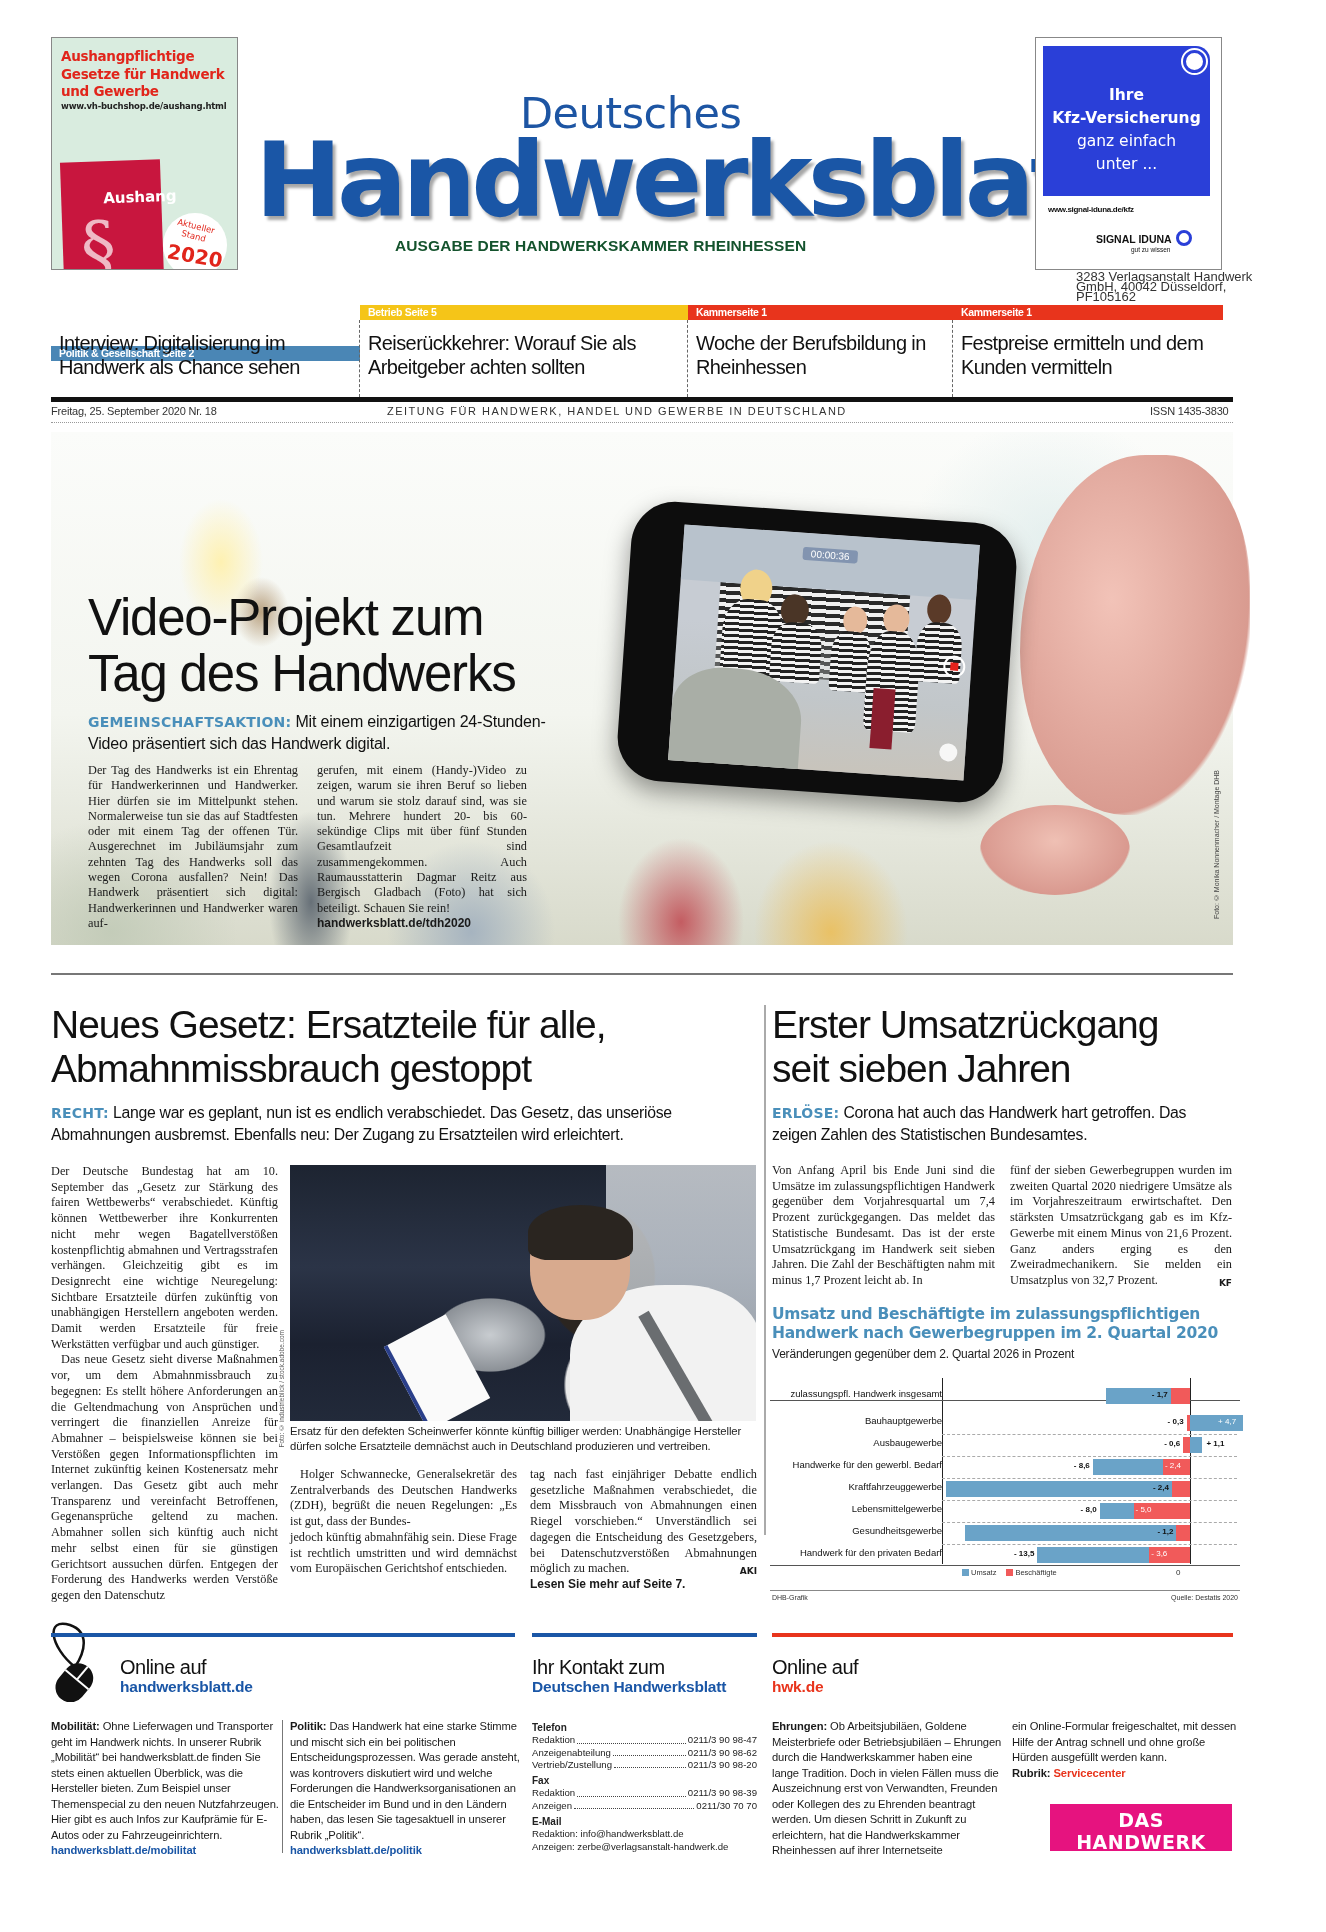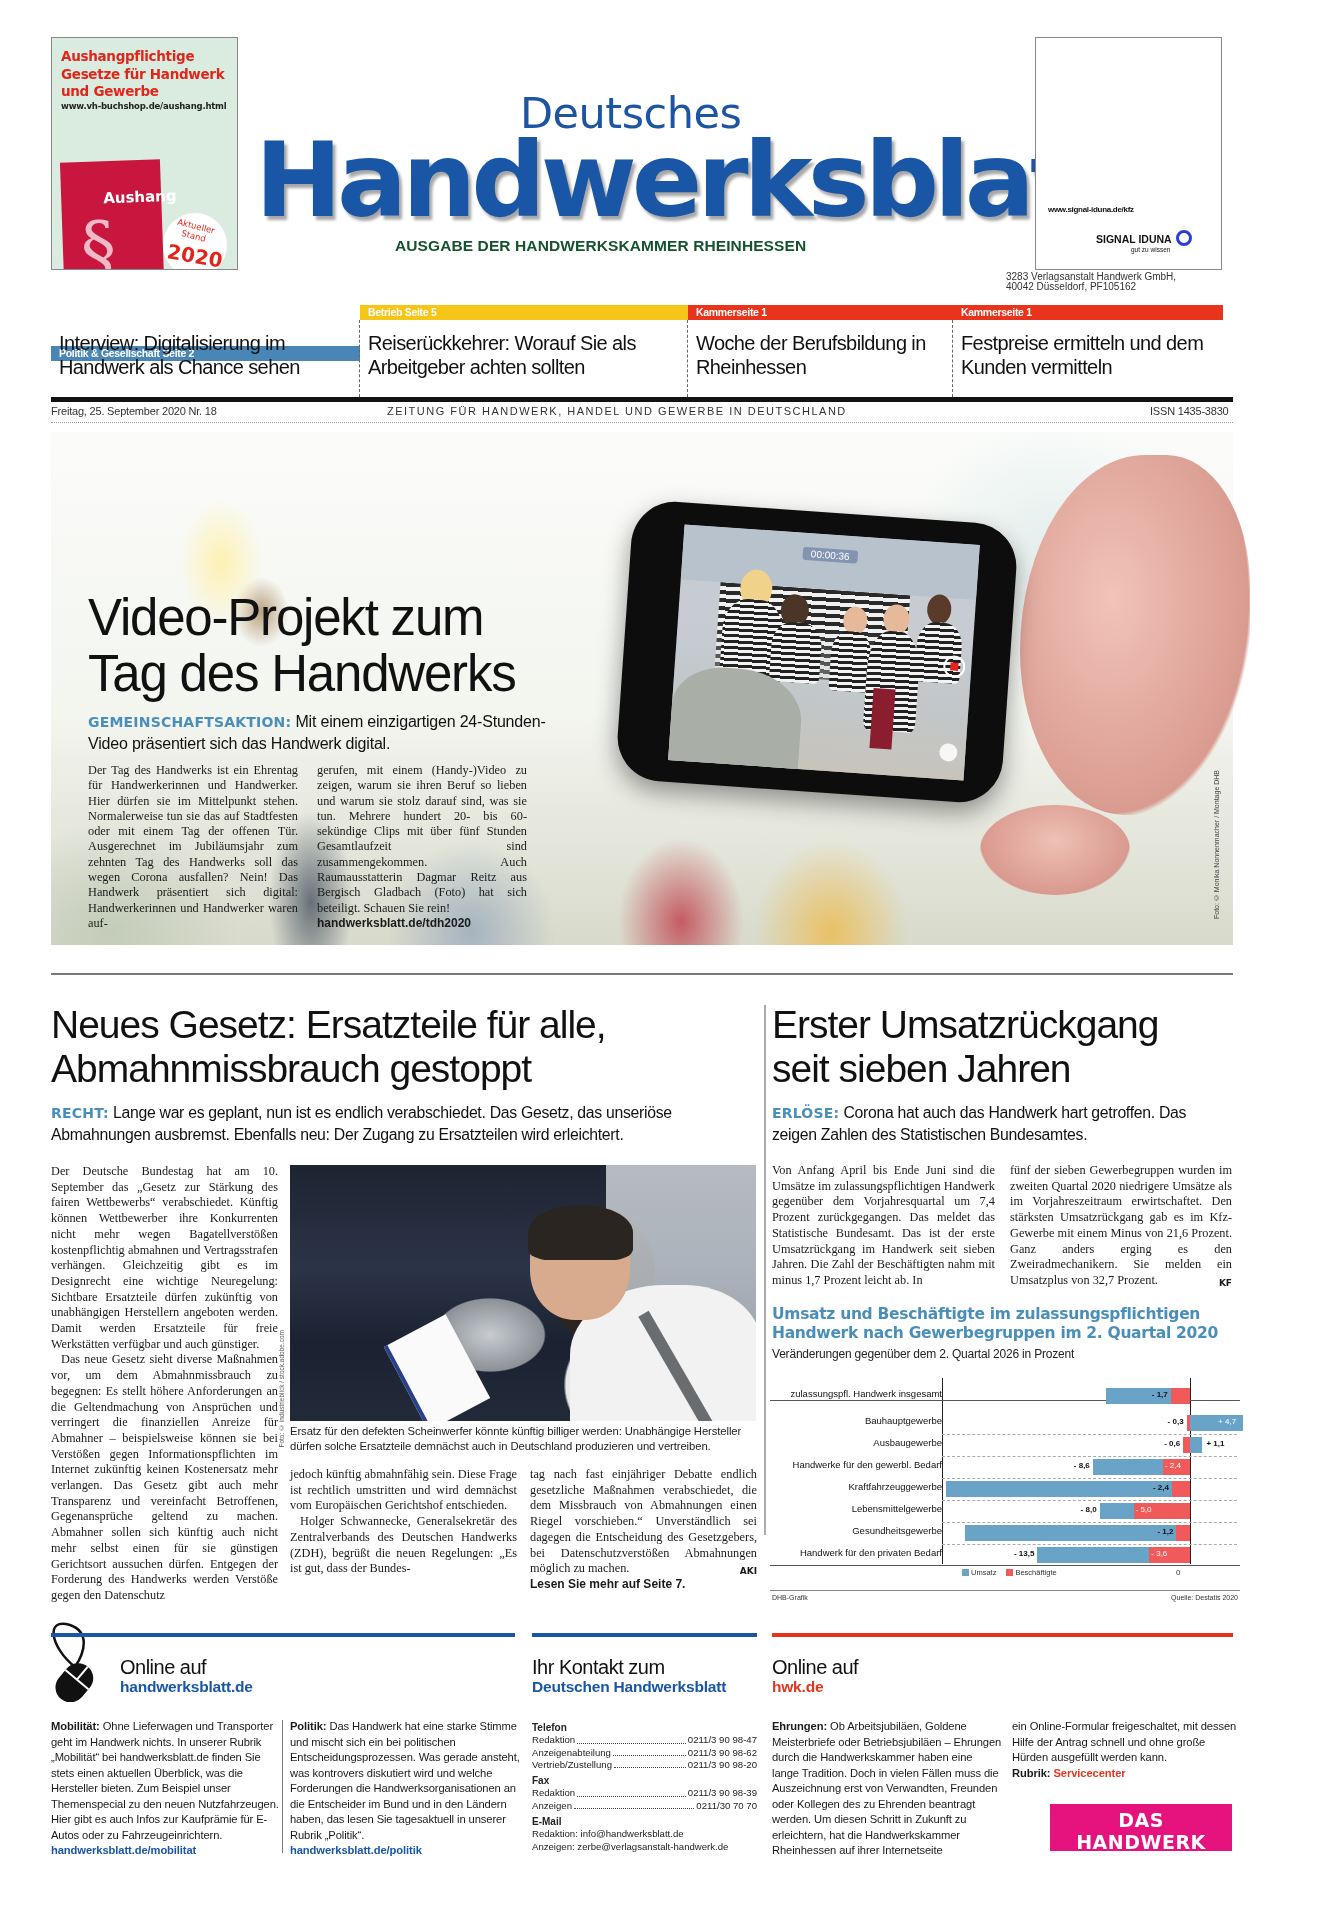--- a/index.html
+++ b/index.html
@@ -25,21 +25,21 @@
 
   #ad-right { left: 1035px; top: 37px; width: 187px; height: 233px; border: 1px solid #888; background: #fff; }
   #ad-right .blue { position: absolute; left: 7px; top: 8px; width: 167px; height: 150px; background: #2a3fd8; border-top-right-radius: 14px; }
   #ad-right .logo { position: absolute; right: 4px; top: 4px; width: 23px; height: 23px; border-radius: 50%; background: #fff; border: 3px solid #2a3fd8; outline: 2px solid #fff; }
   #ad-right .txt { position: absolute; left: 0; top: 38px; width: 167px; text-align: center; color: #fff; font-size: 15.5px; line-height: 23px; font-family: "DejaVu Sans", sans-serif; }
   #ad-right .txt b { font-weight: bold; }
   #ad-right .url { position: absolute; left: 12px; top: 167px; font-size: 8px; font-weight: bold; color: #111; letter-spacing: -0.3px; }
   #ad-right .brand { position: absolute; left: 60px; top: 195px; font-size: 10.5px; font-weight: bold; color: #111; }
   #ad-right .slog { position: absolute; left: 95px; top: 208px; font-size: 6.5px; color: #111; }
   #ad-right .bl { position: absolute; left: 140px; top: 192px; width: 16px; height: 16px; border-radius: 50%; border: 3px solid #2a3fd8; }
-  #publisher { left: 1006px; top: 272px; width: 190px; font-size: 10px; color: #333; line-height: 10px; }
+  #publisher { left: 1076px; top: 272px; width: 190px; font-size: 13px; color: #333; line-height: 10px; }
 
   
   .teaser { top: 305px; height: 92px; }
   .teaser .bar { position: absolute; left: 0; top: 0; right: 0; height: 15px; color: #fff; font-size: 10.5px; font-weight: bold; padding-left: 8px; line-height: 15px; letter-spacing: -0.3px; }
   .teaser .head { position: absolute; left: 8px; top: 26px; right: 4px; font-size: 20px; line-height: 24px; color: #111; letter-spacing: -0.6px; }
   .teaser .sep { position: absolute; right: 0; top: 15px; bottom: 0; border-right: 1px dashed #666; }
   #topline { left: 51px; top: 397px; width: 1182px; height: 5px; background: #111; }
   .dateline { top: 405px; font-size: 11px; color: #333; letter-spacing: -0.2px; }
   #dl-center { left: 387px; top: 405px; font-size: 11px; color: #333; letter-spacing: 1.5px; }
   #dl-rule { left: 51px; top: 422px; width: 1182px; border-top: 1px dotted #999; }
@@ -185,20 +185,29 @@
     <div class="s1">Aktueller Stand</div>
     <div class="s2">2020</div>
   </div>
 </div>
 
 <div id="mast-small" class="abs">Deutsches</div>
 <div id="mast-big" class="abs">Handwerksblatt</div>
 <div id="mast-sub" class="abs">AUSGABE DER HANDWERKSKAMMER RHEINHESSEN</div>
 
 <div id="ad-right" class="abs">
+  <div class="blue">
+    <div class="logo"></div>
+    <div class="txt">
+      <div><b>Ihre</b></div>
+      <div><b>Kfz-Versicherung</b></div>
+      <div>ganz einfach</div>
+      <div>unter ...</div>
+    </div>
+  </div>
   <div class="url">www.signal-iduna.de/kfz</div>
   <div class="brand">SIGNAL IDUNA</div>
   <div class="bl"></div>
   <div class="slog">gut zu wissen</div>
 </div>
 <div id="publisher" class="abs">3283 Verlagsanstalt Handwerk GmbH, 40042 Düsseldorf, PF105162</div>
 
 <div class="abs teaser" style="left:51px;width:309px;">
   <div class="bar" style="background:#4a86b5;margin-top:41px;">Politik &amp; Gesellschaft  Seite 2</div>
   <div class="head">Interview: Digitalisierung im Handwerk als Chance sehen</div>
@@ -273,22 +282,22 @@
   <div class="bay"></div>
   <div class="man"></div>
   <div class="strap"></div>
   <div class="head"></div>
   <div class="hair"></div>
   <div class="clip"></div>
 </div>
 <div id="photo-credit-2" class="abs">Foto: © industrieblick / stock.adobe.com</div>
 <div id="a1-caption" class="abs">Ersatz für den defekten Scheinwerfer könnte künftig billiger werden: Unabhängige Hersteller dürfen solche Ersatzteile demnächst auch in Deutschland produzieren und vertreiben.</div>
 <div id="a1-col-2" class="abs serif">
+  <p style="text-indent:10px;">Holger Schwannecke, Generalsekretär des Zentralverbands des Deutschen Handwerks (ZDH), begrüßt die neuen Regelungen: „Es ist gut, dass der Bundes-</p>
   <p>jedoch künftig abmahnfähig sein. Diese Frage ist rechtlich umstritten und wird demnächst vom Europäischen Gerichtshof entschieden.</p>
-  <p style="text-indent:10px;">Holger Schwannecke, Generalsekretär des Zentralverbands des Deutschen Handwerks (ZDH), begrüßt die neuen Regelungen: „Es ist gut, dass der Bundes-</p>
 </div>
 <div id="a1-col-3" class="abs serif">
   <span>tag nach fast einjähriger Debatte endlich gesetzliche Maßnahmen verabschiedet, die dem Missbrauch von Abmahnungen einen Riegel vorschieben.“ Unverständlich sei dagegen die Entscheidung des Gesetzgebers, bei Datenschutzverstößen Abmahnungen möglich zu machen.</span>
   <span class="author">AKI</span><br>
   <span class="link-bold">Lesen Sie mehr auf Seite 7.</span>
 </div>
 <div id="col-divider" class="abs"></div>
 
 <div id="a2-title" class="abs">Erster Umsatzrückgang seit sieben Jahren</div>
 <div id="a2-kicker" class="abs"><span class="kicker-label">ERLÖSE:</span><span> Corona hat auch das Handwerk hart getroffen. Das zeigen Zahlen des Statistischen Bundesamtes.</span></div>

